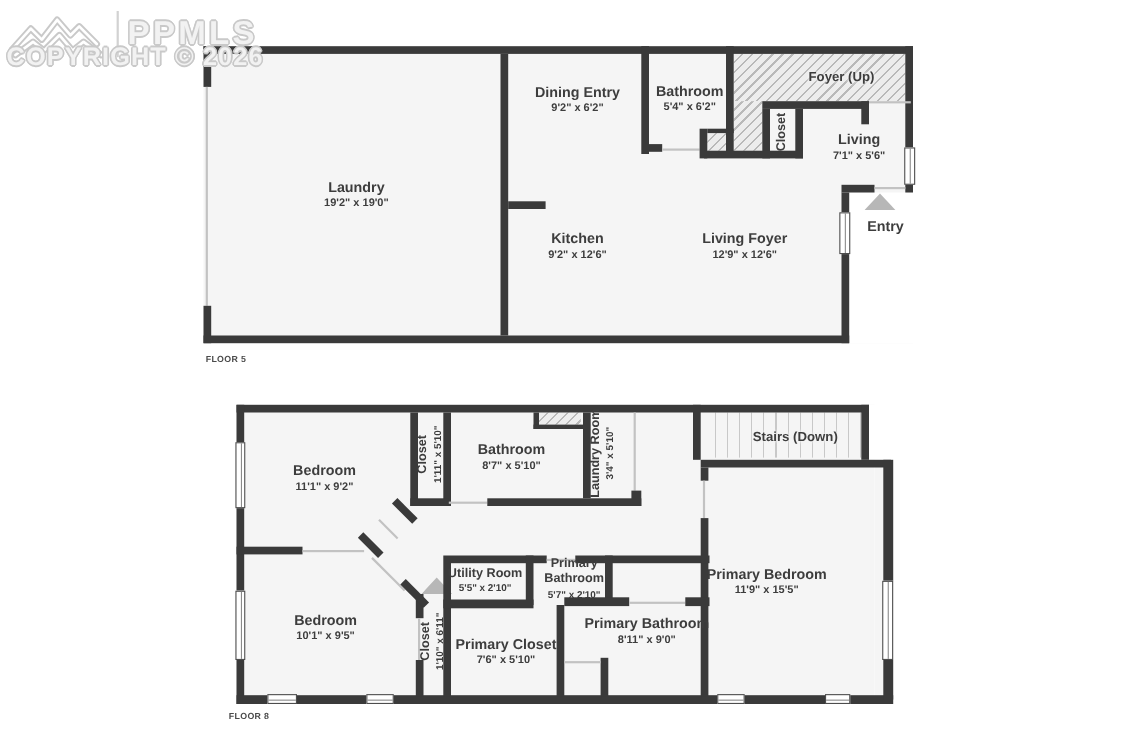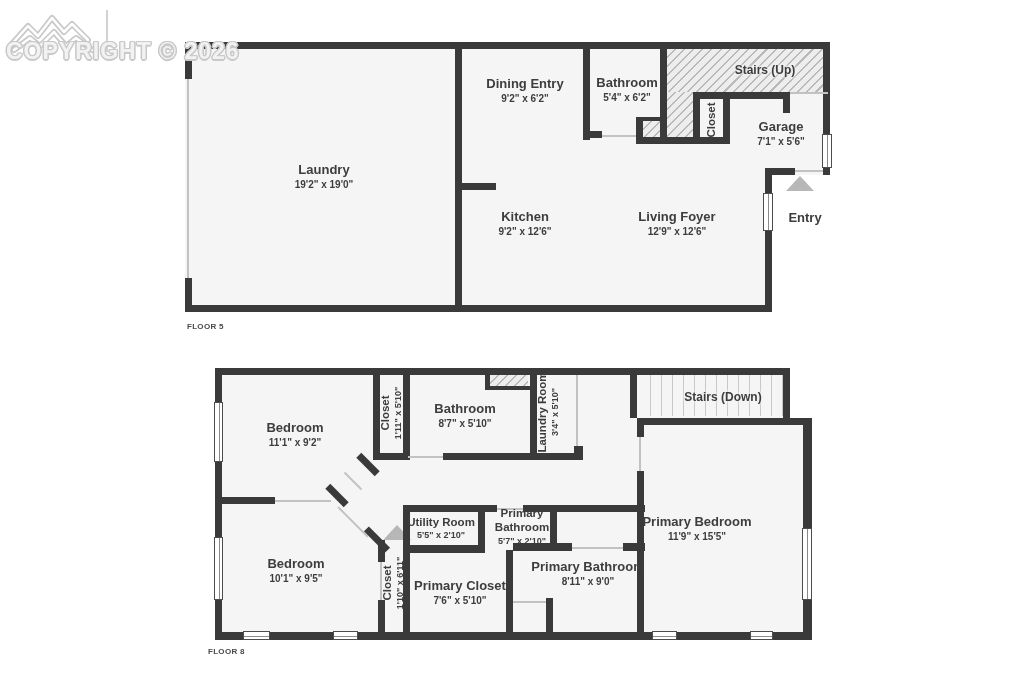--- a/index.html
+++ b/index.html
@@ -39,20 +39,21 @@
 <div id="stage">
 
   <div class="wm" style="left:6px;top:4px;width:320px;height:60px">
     <svg width="96" height="46" viewBox="0 0 96 46" style="position:absolute;left:2px;top:4px">
       <path d="M2 38 L20 18 L30 28 L44 10 L56 24 L64 16 L80 32" fill="none" stroke="#c9c9c9" stroke-width="6" stroke-linejoin="round" stroke-linecap="round"></path>
       <path d="M2 38 L20 18 L30 28 L44 10 L56 24 L64 16 L80 32" fill="none" stroke="#ffffff" stroke-width="2.5" stroke-linejoin="round" stroke-linecap="round"></path>
       <path d="M6 42 L22 30 L32 38 L46 24 L58 38 L68 30 L84 42" fill="none" stroke="#c9c9c9" stroke-width="6" stroke-linejoin="round" stroke-linecap="round"></path>
       <path d="M6 42 L22 30 L32 38 L46 24 L58 38 L68 30 L84 42" fill="none" stroke="#ffffff" stroke-width="2.5" stroke-linejoin="round" stroke-linecap="round"></path>
     </svg>
     <div style="position:absolute;left:100px;top:6px;width:2px;height:42px;background:#d2d2d2"></div>
+    <div class="wmtext" style="position:absolute;left:110px;top:10px;font-size:30px;letter-spacing:3px">PPMLS</div>
     <div class="wmtext" style="position:absolute;left:0px;top:34px;font-size:23px">COPYRIGHT © 2026</div>
   </div>
 
   <div>
     <div class="fill" style="left:185px;top:42px;width:645px;height:270px"></div>
     <div class="cut" style="left:772px;top:175px;width:58px;height:137px"></div>
 
     <div class="hatch" style="left:667px;top:49px;width:156px;height:43px"></div>
     <div class="hatch" style="left:667px;top:92px;width:26px;height:45px"></div>
     <div class="hatch" style="left:643px;top:121px;width:17px;height:16px"></div>
@@ -98,38 +99,38 @@
     </div>
     <div class="lbl" style="left:525px;top:91px">
       <div class="rname">Dining Entry</div>
       <div class="rdims">9'2" x 6'2"</div>
     </div>
     <div class="lbl" style="left:627px;top:90px">
       <div class="rname">Bathroom</div>
       <div class="rdims">5'4" x 6'2"</div>
     </div>
     <div class="lbl stairlbl" style="left:765px;top:70px">
-      <div class="rname">Stairs (Up)</div>
+      <div class="rname">Foyer (Up)</div>
     </div>
     <div class="lbl vert sm" style="left:711px;top:120px">
       <div class="rname">Closet</div>
     </div>
     <div class="lbl" style="left:781px;top:134px">
-      <div class="rname">Garage</div>
+      <div class="rname">Living</div>
       <div class="rdims">7'1" x 5'6"</div>
     </div>
     <div class="lbl" style="left:525px;top:224px">
       <div class="rname">Kitchen</div>
       <div class="rdims">9'2" x 12'6"</div>
     </div>
     <div class="lbl" style="left:677px;top:224px">
       <div class="rname">Living Foyer</div>
       <div class="rdims">12'9" x 12'6"</div>
     </div>
-    <div class="lbl" style="left:805px;top:218px">
+    <div class="lbl" style="left:805px;top:206px">
       <div class="rname">Entry</div>
     </div>
     <div class="tag" style="left:187px;top:322px">FLOOR 5</div>
   </div>
 
   <div>
     <div class="fill" style="left:215px;top:368px;width:580px;height:272px"></div>
     <div class="fill" style="left:795px;top:418px;width:17px;height:222px"></div>
     <div class="cut" style="left:790px;top:368px;width:22px;height:50px"></div>
 

